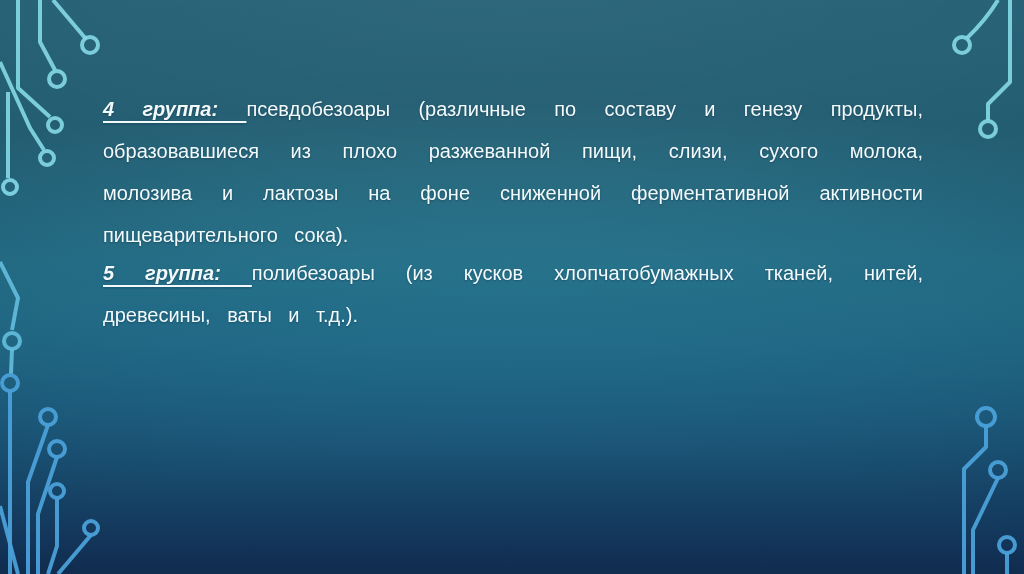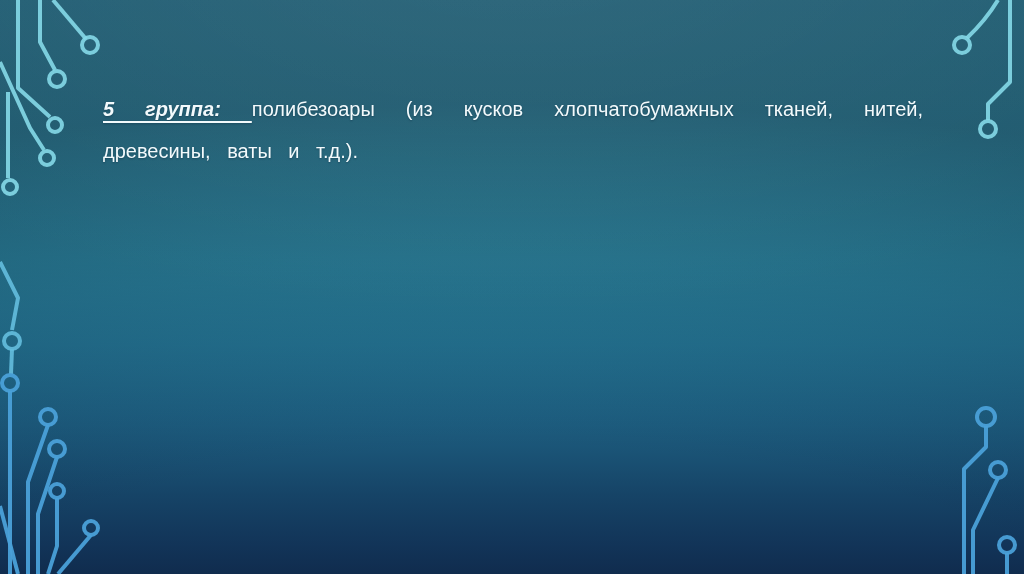--- a/index.html
+++ b/index.html
@@ -59,21 +59,20 @@
     line-height:42px;
     word-spacing:11px;
     text-shadow:0 1px 2px rgba(0,20,40,0.30);
   }
   .text-block p{
     text-align:justify;
     text-align-last:left;
   }
   .text-block p + p{
     margin-top:-4px;
-    margin-left:16px;
   }
   .lead{
     font-weight:bold;
     font-style:italic;
     text-decoration:underline;
     text-decoration-thickness:2px;
     text-underline-offset:5px;
   }
 </style>
 </head>
@@ -127,16 +126,17 @@
       <circle class="tb" cx="986" cy="417" r="9"></circle>
       <path class="tb" d="M986,426 L986,447 L964,469 L964,574"></path>
       <circle class="tb" cx="998" cy="470" r="8"></circle>
       <path class="tb" d="M998,478 L973,530 L973,574"></path>
       <circle class="tb" cx="1007" cy="545" r="8"></circle>
       <path class="tb" d="M1007,553 L1007,574"></path>
     </g>
   </svg>
 
   <div class="text-block">
+    <p><span class="lead">4 группа:&nbsp;</span><span>псевдобезоары (различные по составу и генезу продукты, образовавшиеся из плохо разжеванной пищи, слизи, сухого молока, молозива и лактозы на фоне сниженной ферментативной активности пищеварительного сока).</span></p>
     <p><span class="lead">5 группа:&nbsp;</span><span>полибезоары (из кусков хлопчатобумажных тканей, нитей, древесины, ваты и т.д.).</span></p>
   </div>
 
 </div>
 
 </body></html>

